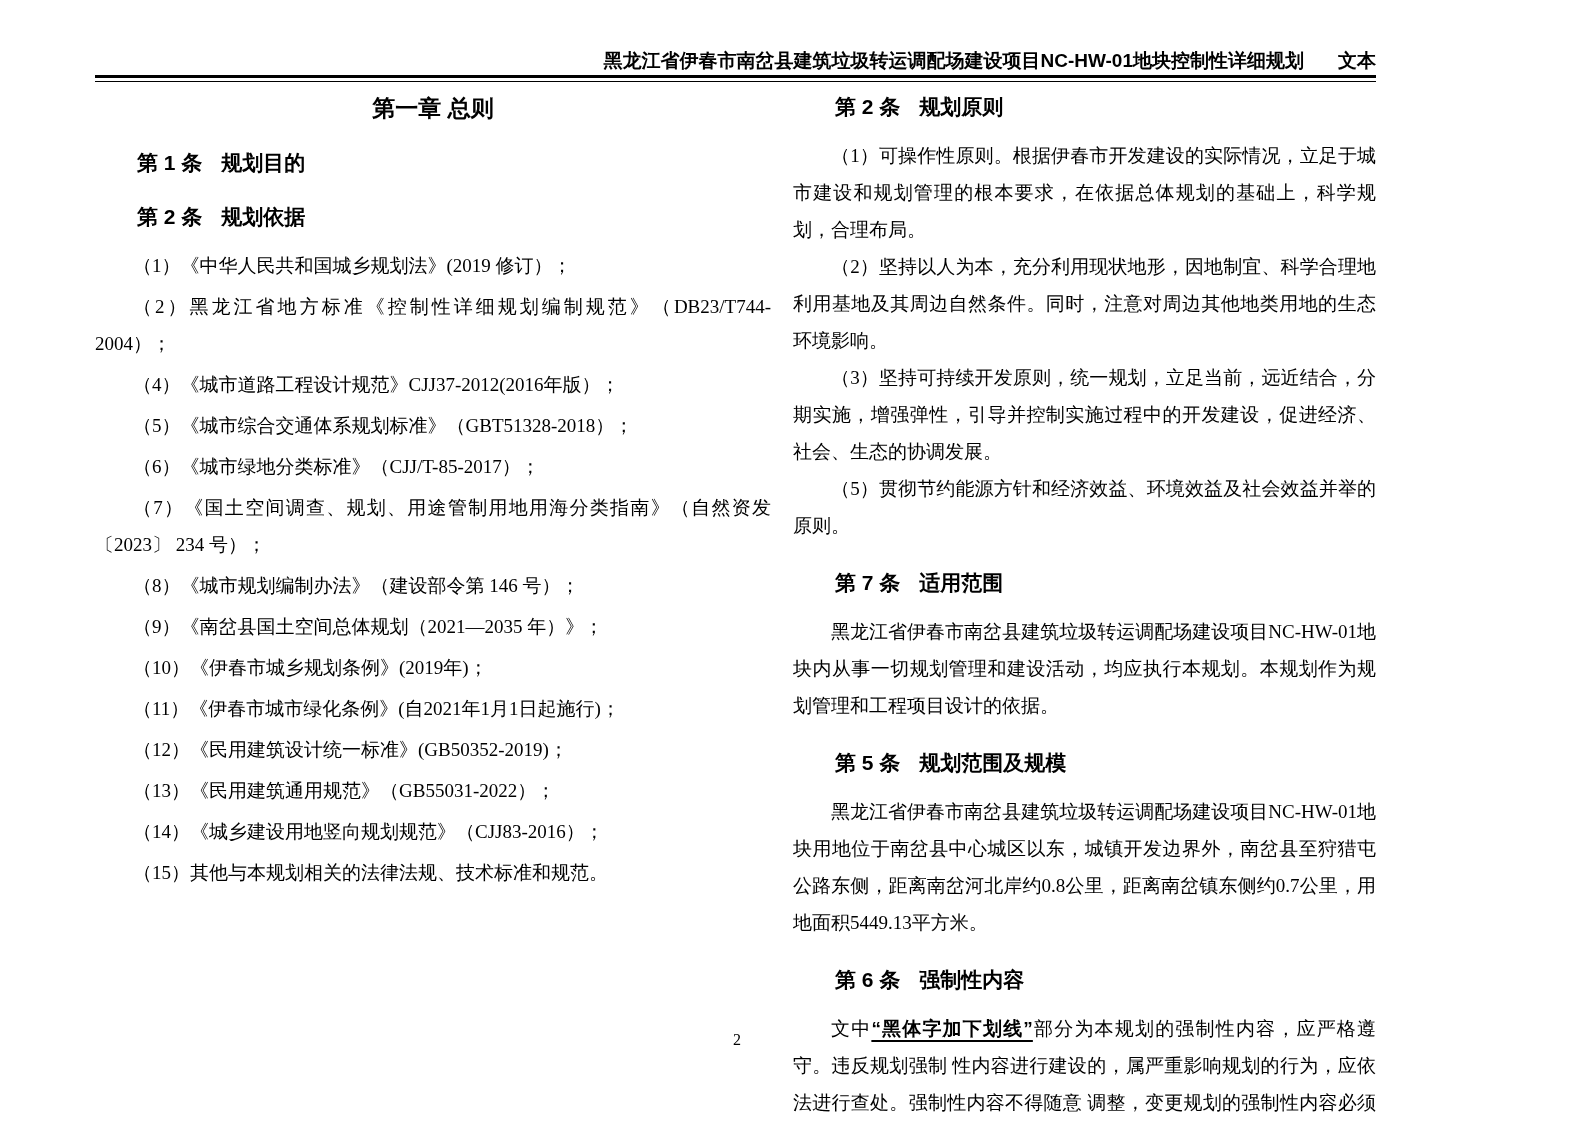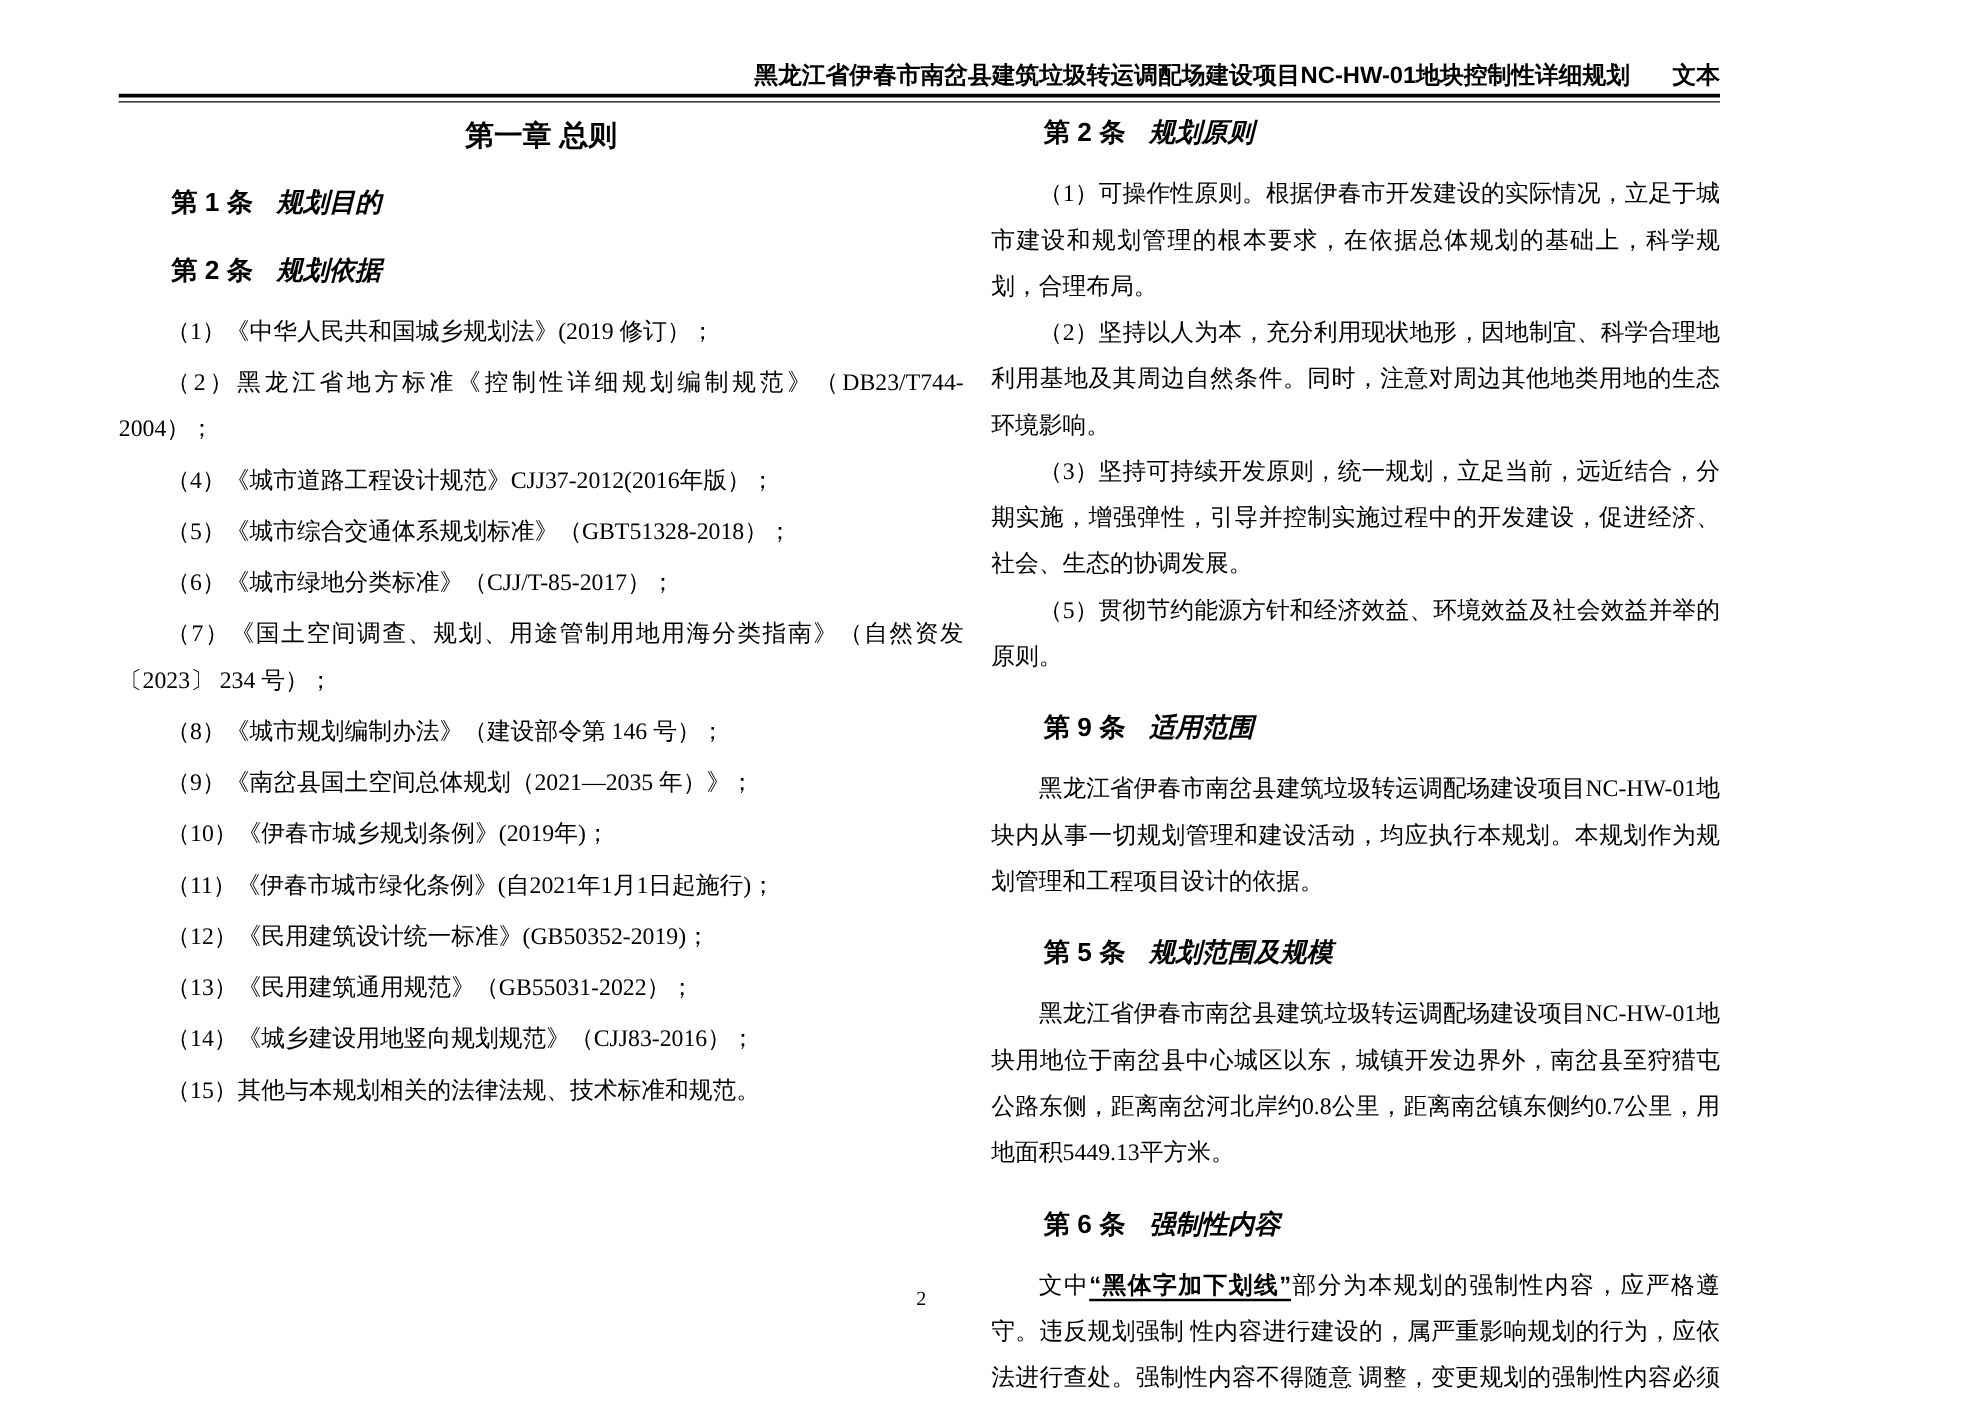--- a/index.html
+++ b/index.html
@@ -53,21 +53,21 @@
   }
   .article-head {
     margin: 24px 0 15px 0;
     font-family: "Liberation Sans", "DejaVu Sans", sans-serif;
     font-weight: bold;
     font-size: 21px;
     line-height: 30px;
     text-indent: 2em;
   }
   .article-head.first { margin-top: 2px; }
-  .article-head .article-title-text { margin-left: 0.9em; font-style: italic; }
+  .article-head .article-title-text { margin-left: 0.9em; }
   .para {
     margin: 0;
     font-size: 19px;
     line-height: 37px;
     text-align: justify;
     text-indent: 2em;
   }
   .ref-list { margin-top: 2px; }
   .ref-item {
     margin: 0 0 4px 0;
@@ -137,21 +137,21 @@
     <div class="col-right">
       <div class="article-head first">
         <span>第 2 条</span><span class="article-title-text">规划原则</span>
       </div>
       <p class="para">（1）可操作性原则。根据伊春市开发建设的实际情况，立足于城市建设和规划管理的根本要求，在依据总体规划的基础上，科学规划，合理布局。</p>
       <p class="para">（2）坚持以人为本，充分利用现状地形，因地制宜、科学合理地利用基地及其周边自然条件。同时，注意对周边其他地类用地的生态环境影响。</p>
       <p class="para">（3）坚持可持续开发原则，统一规划，立足当前，远近结合，分期实施，增强弹性，引导并控制实施过程中的开发建设，促进经济、社会、生态的协调发展。</p>
       <p class="para">（5）贯彻节约能源方针和经济效益、环境效益及社会效益并举的原则。</p>
 
       <div class="article-head">
-        <span>第 9 条</span><span class="article-title-text">适用范围</span>
+        <span>第 7 条</span><span class="article-title-text">适用范围</span>
       </div>
       <p class="para">黑龙江省伊春市南岔县建筑垃圾转运调配场建设项目NC-HW-01地块内从事一切规划管理和建设活动，均应执行本规划。本规划作为规划管理和工程项目设计的依据。</p>
 
       <div class="article-head">
         <span>第 5 条</span><span class="article-title-text">规划范围及规模</span>
       </div>
       <p class="para">黑龙江省伊春市南岔县建筑垃圾转运调配场建设项目NC-HW-01地块用地位于南岔县中心城区以东，城镇开发边界外，南岔县至狩猎屯公路东侧，距离南岔河北岸约0.8公里，距离南岔镇东侧约0.7公里，用地面积5449.13平方米。</p>
 
       <div class="article-head">
         <span>第 6 条</span><span class="article-title-text">强制性内容</span>

